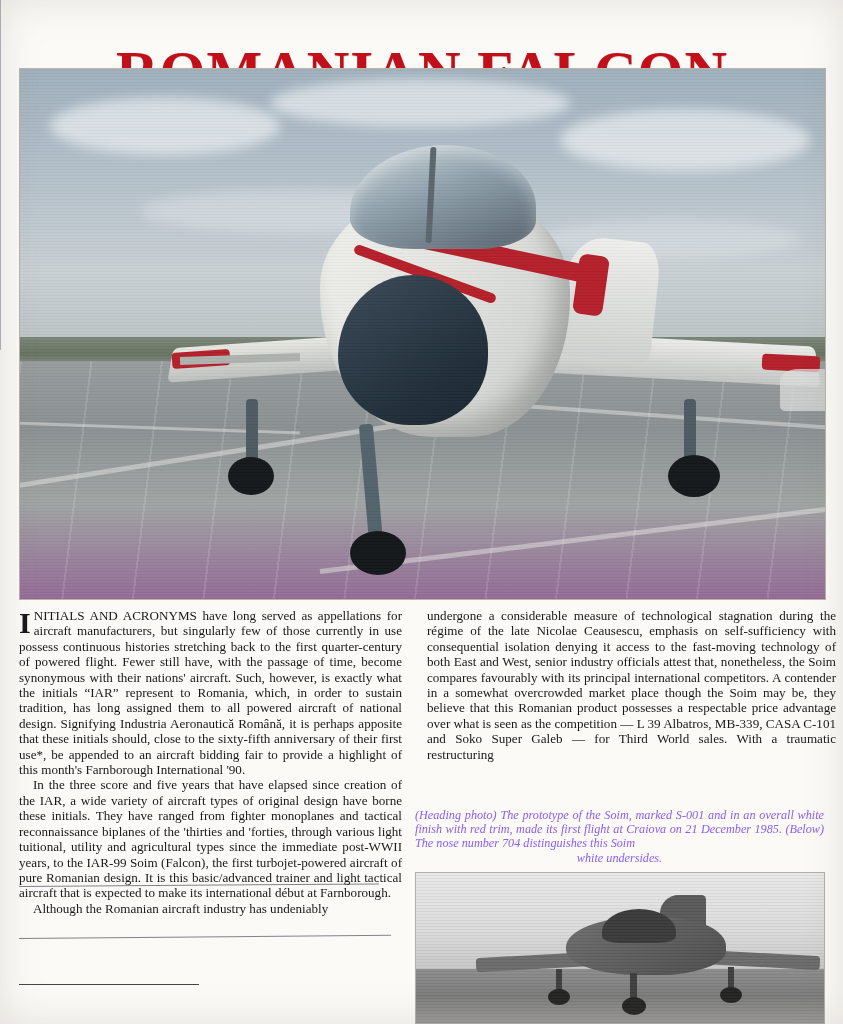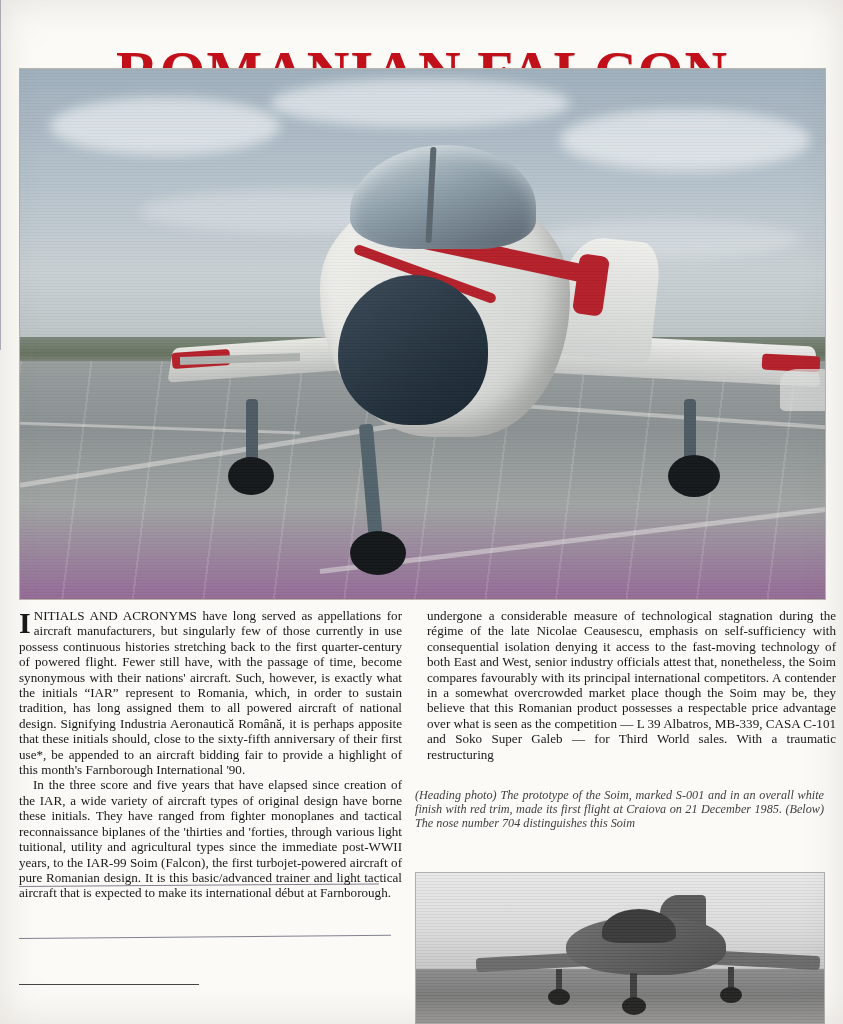--- a/index.html
+++ b/index.html
@@ -261,28 +261,28 @@
     font-weight: bold;
     padding: 2px 3px 0 0;
     font-family: "Liberation Serif", serif;
   }
   .smallcaps { font-variant: small-caps; }
   .ital { }
 
   .caption {
     position: absolute;
     left: 415px;
-    top: 788px;
+    top: 808px;
     width: 409px;
     font-family: "Liberation Serif", serif;
     font-style: italic;
     font-size: 12.2px;
     line-height: 14.2px;
     text-align: justify;
-    color: #404040;
+    color: #8b5cf6;
   }
   .caption .ctr { display: block; text-align: center; }
 
   
   .lower-photo {
     position: absolute;
     left: 415px;
     top: 872px;
     width: 408px;
     height: 150px;
@@ -405,28 +405,30 @@
       <div class="gear-nose"></div>
       <div class="wheel-nose"></div>
       <div class="far-aircraft"></div>
     </div>
     <div class="photo-grain"></div>
   </div>
 
   <div class="col col-left">
     <p class="first"><span class="dropcap">I</span><span class="smallcaps">NITIALS AND ACRONYMS</span><span> have long served as appellations for aircraft manufacturers, but singularly few of those currently in use possess continuous histories stretching back to the first quarter-century of powered flight. Fewer still have, with the passage of time, become synonymous with their nations' aircraft. Such, however, is exactly what the initials “IAR” represent to Romania, which, in order to sustain tradition, has long assigned them to all powered aircraft of national design. Signifying Industria Aeronautică Română, it is perhaps apposite that these initials should, close to the </span><span class="ital">sixty-fifth</span><span> anniversary of their first use*, be appended to  an aircraft bidding fair to provide a highlight of this month's Farnborough International '90.</span></p>
     <p>In the three score and five years that have elapsed since creation of the IAR, a wide variety of aircraft types of original design have borne these initials. They have ranged from fighter monoplanes and tactical reconnaissance biplanes of the 'thirties and 'forties, through various light tuitional, utility and agricultural types since the immediate post-WWII years, to the IAR-99 Soim (Falcon), the first turbojet-powered aircraft of pure Romanian design. It is this basic/advanced trainer and light tactical aircraft that is expected to make its international début at Farnborough.</p>
+    <p>Although the Romanian aircraft industry has undeniably</p>
   </div>
 
   <div class="col col-right">
     <p class="first">undergone a considerable measure of technological stagnation during the régime of the late Nicolae Ceausescu, emphasis on self-sufficiency with consequential isolation denying it access to the fast-moving technology of both East and West, senior industry officials attest that, nonetheless, the Soim compares favourably with its principal international competitors. A contender in a somewhat overcrowded market place though the Soim may be, they believe that this Romanian product possesses a respectable price advantage over what is seen as the competition — L 39 Albatros, MB-339, CASA C-101 and Soko Super Galeb — for Third World sales. With a traumatic restructuring</p>
   </div>
 
   <div class="caption">
     <span>(Heading photo) The prototype of the Soim, marked S-001 and in an overall white finish with red trim, made its first flight at Craiova on 21 December 1985. (Below) The nose number 704 distinguishes this Soim</span>
+    <span class="ctr">white undersides.</span>
   </div>
 
   <div class="lower-photo">
     <div class="lp-sky"></div>
     <div class="lp-ground"></div>
     <div class="lp-wing-l"></div>
     <div class="lp-wing-r"></div>
     <div class="lp-fin"></div>
     <div class="lp-jet-body"></div>
     <div class="lp-canopy"></div>

